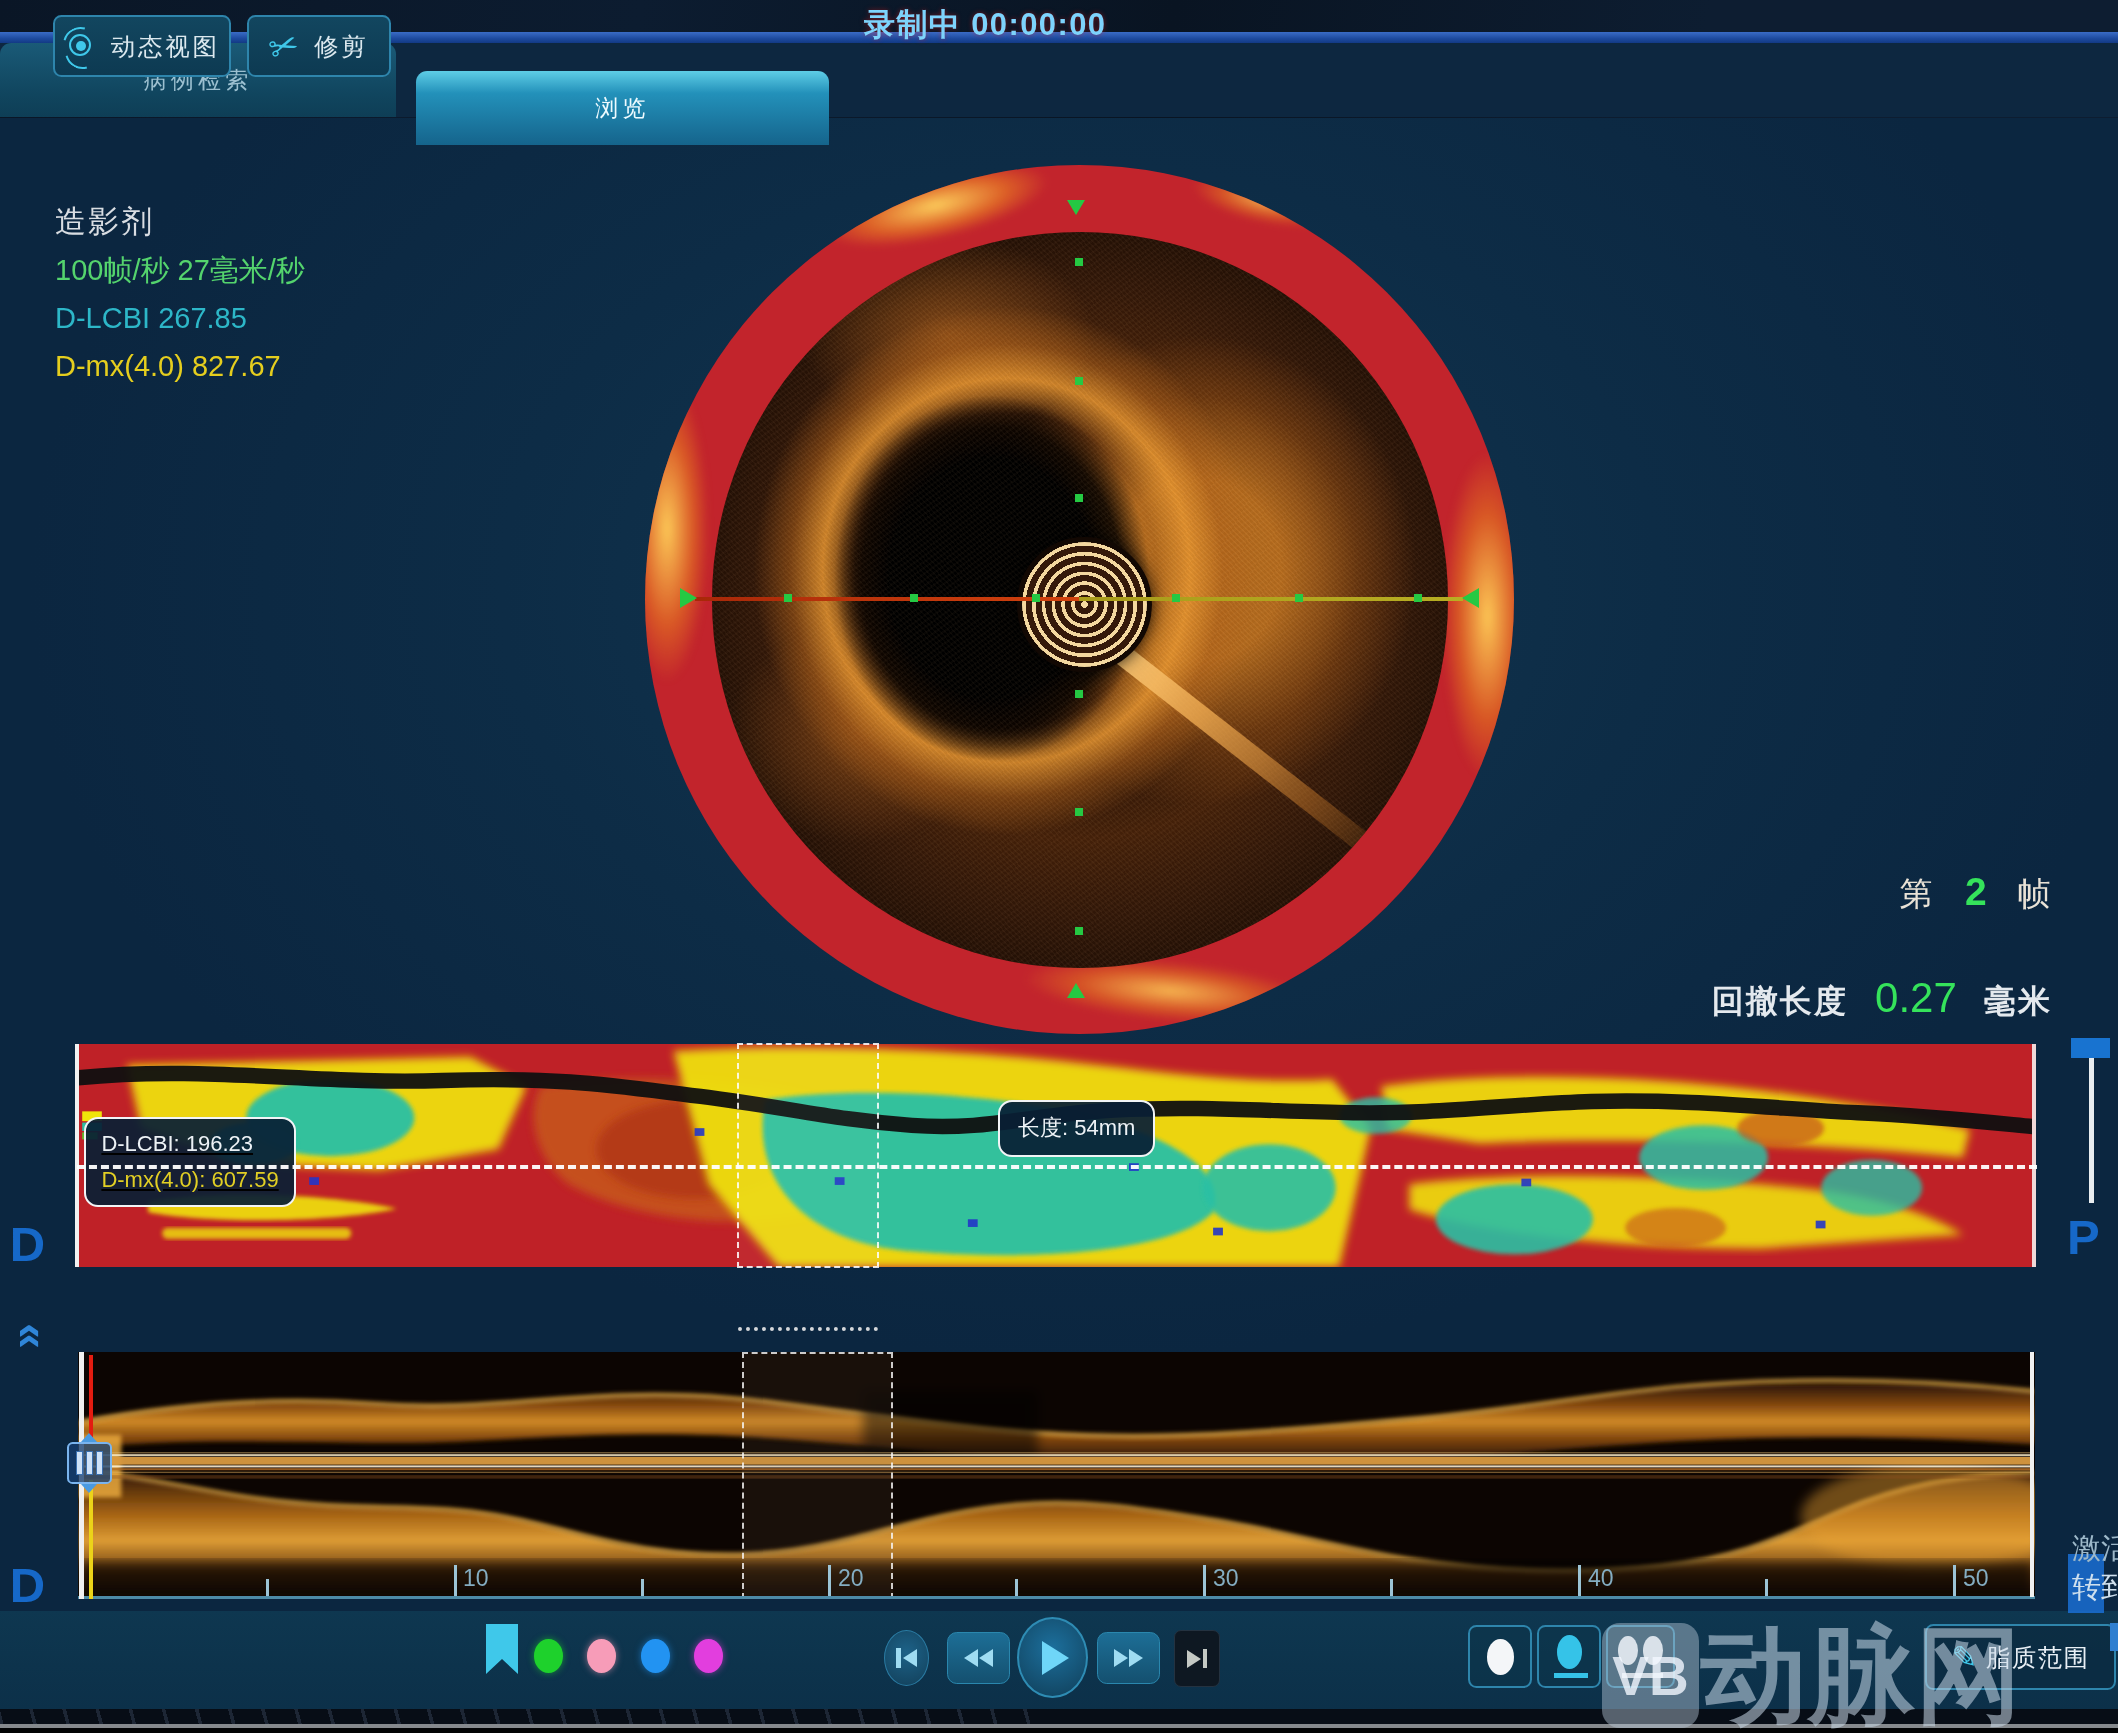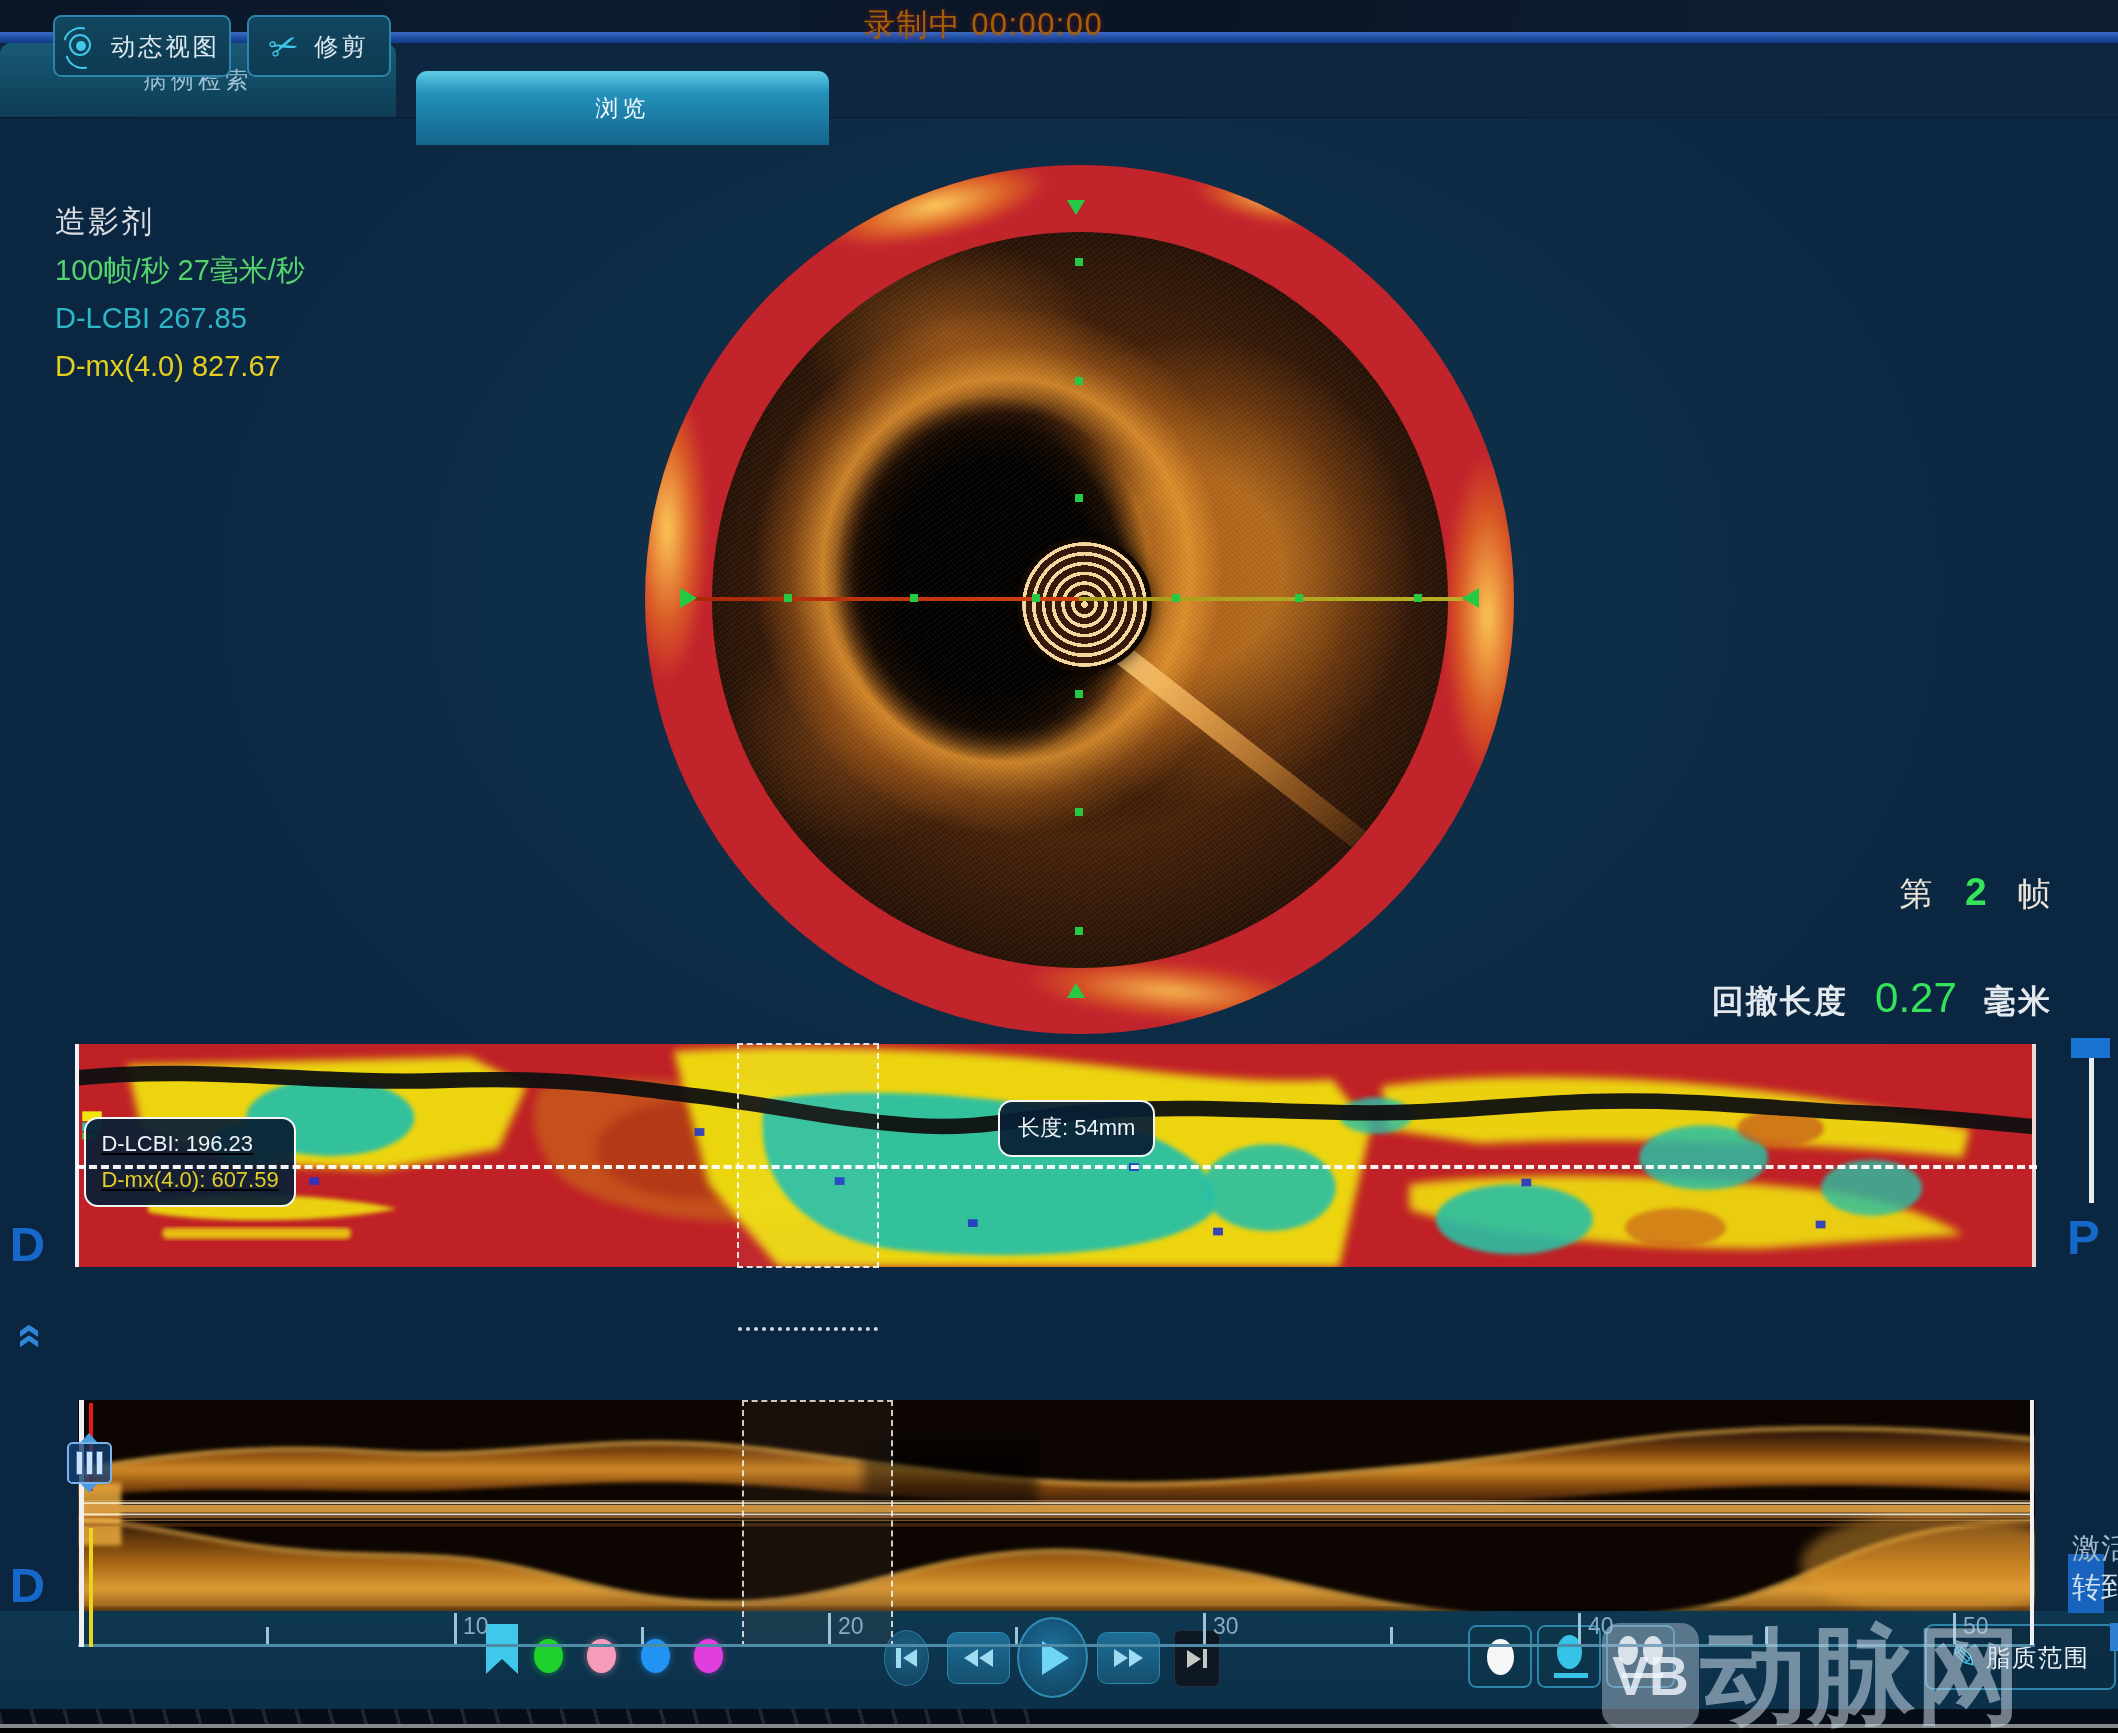--- a/index.html
+++ b/index.html
@@ -9,21 +9,21 @@
   
   .topbar{position:absolute;left:0;top:0;width:2119px;height:118px;background:#0a1626;}
   .topbar .texture{position:absolute;inset:0;background:linear-gradient(100deg,#0a1626 0%,#0c1c30 30%,#091422 55%,#0d1d31 80%);}
   .bluestripe{position:absolute;left:0;top:32px;width:2119px;height:11.2px;
        background:linear-gradient(180deg,#3a6cc6,#1d4a9e 60%,#123a85);}
   .tabrow{position:absolute;left:0;top:43px;width:2119px;height:74px;background:#0d2740;}
   .tab{position:absolute;top:0;height:74px;border-radius:11.2px 11.2px 0 0;display:flex;align-items:center;justify-content:center;
        font-size:23px;letter-spacing:4.2px;}
   .tab.inactive{left:0;width:396px;background:linear-gradient(180deg,#1a5a77,#10455e 70%,#0e3e56);color:#9cc0d0;}
   .tab.active{left:416px;width:413px;background:linear-gradient(180deg,#5ecde6 0%,#2391ba 30%,#15648c 100%);color:#eefbff;margin-top:28px;}
-  .rec{position:absolute;left:864px;top:4.2px;font-size:31px;color:#a16207;letter-spacing:1.4px;font-weight:normal;
+  .rec{position:absolute;left:864px;top:4.2px;font-size:31px;color:#7dd3fc;letter-spacing:1.4px;font-weight:bold;
        text-shadow:0 0 5.6px rgba(230,20,20,.5);}
   
   .info{position:absolute;left:55px;top:198px;line-height:48px;}
   .info .l1{font-size:31px;color:#d9dde2;letter-spacing:2.1px;}
   .info .l2{font-size:29px;color:#54d46d;}
   .info .l3{font-size:29px;color:#2db7c8;}
   .info .l4{font-size:29px;color:#e5ce1e;}
   
   .oct{position:absolute;left:645px;top:165px;width:869px;height:869px;border-radius:50%;
        background:#c2242c;overflow:hidden;}
@@ -68,21 +68,21 @@
   .edge{position:absolute;background:#f2f2f2;}
   .tipbox{position:absolute;background:rgba(9,31,53,.93);border:2.8px solid #f2f4f6;border-radius:14px;z-index:30;
        padding:7px 15.4px;}
   .tipbox .t1{font-size:22px;color:#edf2f6;line-height:36px;white-space:nowrap;}
   .tipbox .t2{font-size:22px;color:#e2cf24;line-height:36px;white-space:nowrap;}
   .biglet{position:absolute;font-size:49px;font-weight:bold;color:#1668c8;z-index:40;}
   .pscroll-line{position:absolute;left:2089px;top:1045px;width:4.9px;height:158px;background:#e9edf0;}
   .pscroll-handle{position:absolute;left:2071px;top:1038px;width:39px;height:19.6px;background:#1873d0;}
   .gapdots{position:absolute;left:738px;top:1327px;width:140px;border-top:4.2px dotted rgba(235,235,235,.9);}
   
-  .longview{position:absolute;left:78px;top:1352px;width:1957px;height:247px;background:#0c0502;overflow:hidden;margin-top:48px;}
+  .longview{position:absolute;left:78px;top:1352px;width:1957px;height:247px;background:#0c0502;overflow:hidden;}
   .longsel{position:absolute;left:664px;top:0;width:147px;height:243px;border:2.1px dashed rgba(250,250,250,.8);
        background:rgba(150,120,90,.10);z-index:20;}
   .baseline{position:absolute;left:0;bottom:0;width:1957px;height:3.5px;background:#4d8ba6;z-index:22;}
   .tick{position:absolute;bottom:3.5px;width:2.8px;background:#9cc4d6;z-index:22;}
   .tick.major{height:31px;}
   .tick.minor{height:17px;}
   .ticklabel{position:absolute;bottom:7px;font-size:23px;color:#84adc2;z-index:22;}
   .vline{position:absolute;z-index:24;}
   
   .marker{position:absolute;left:67px;top:1442px;width:41px;height:38px;z-index:60;

